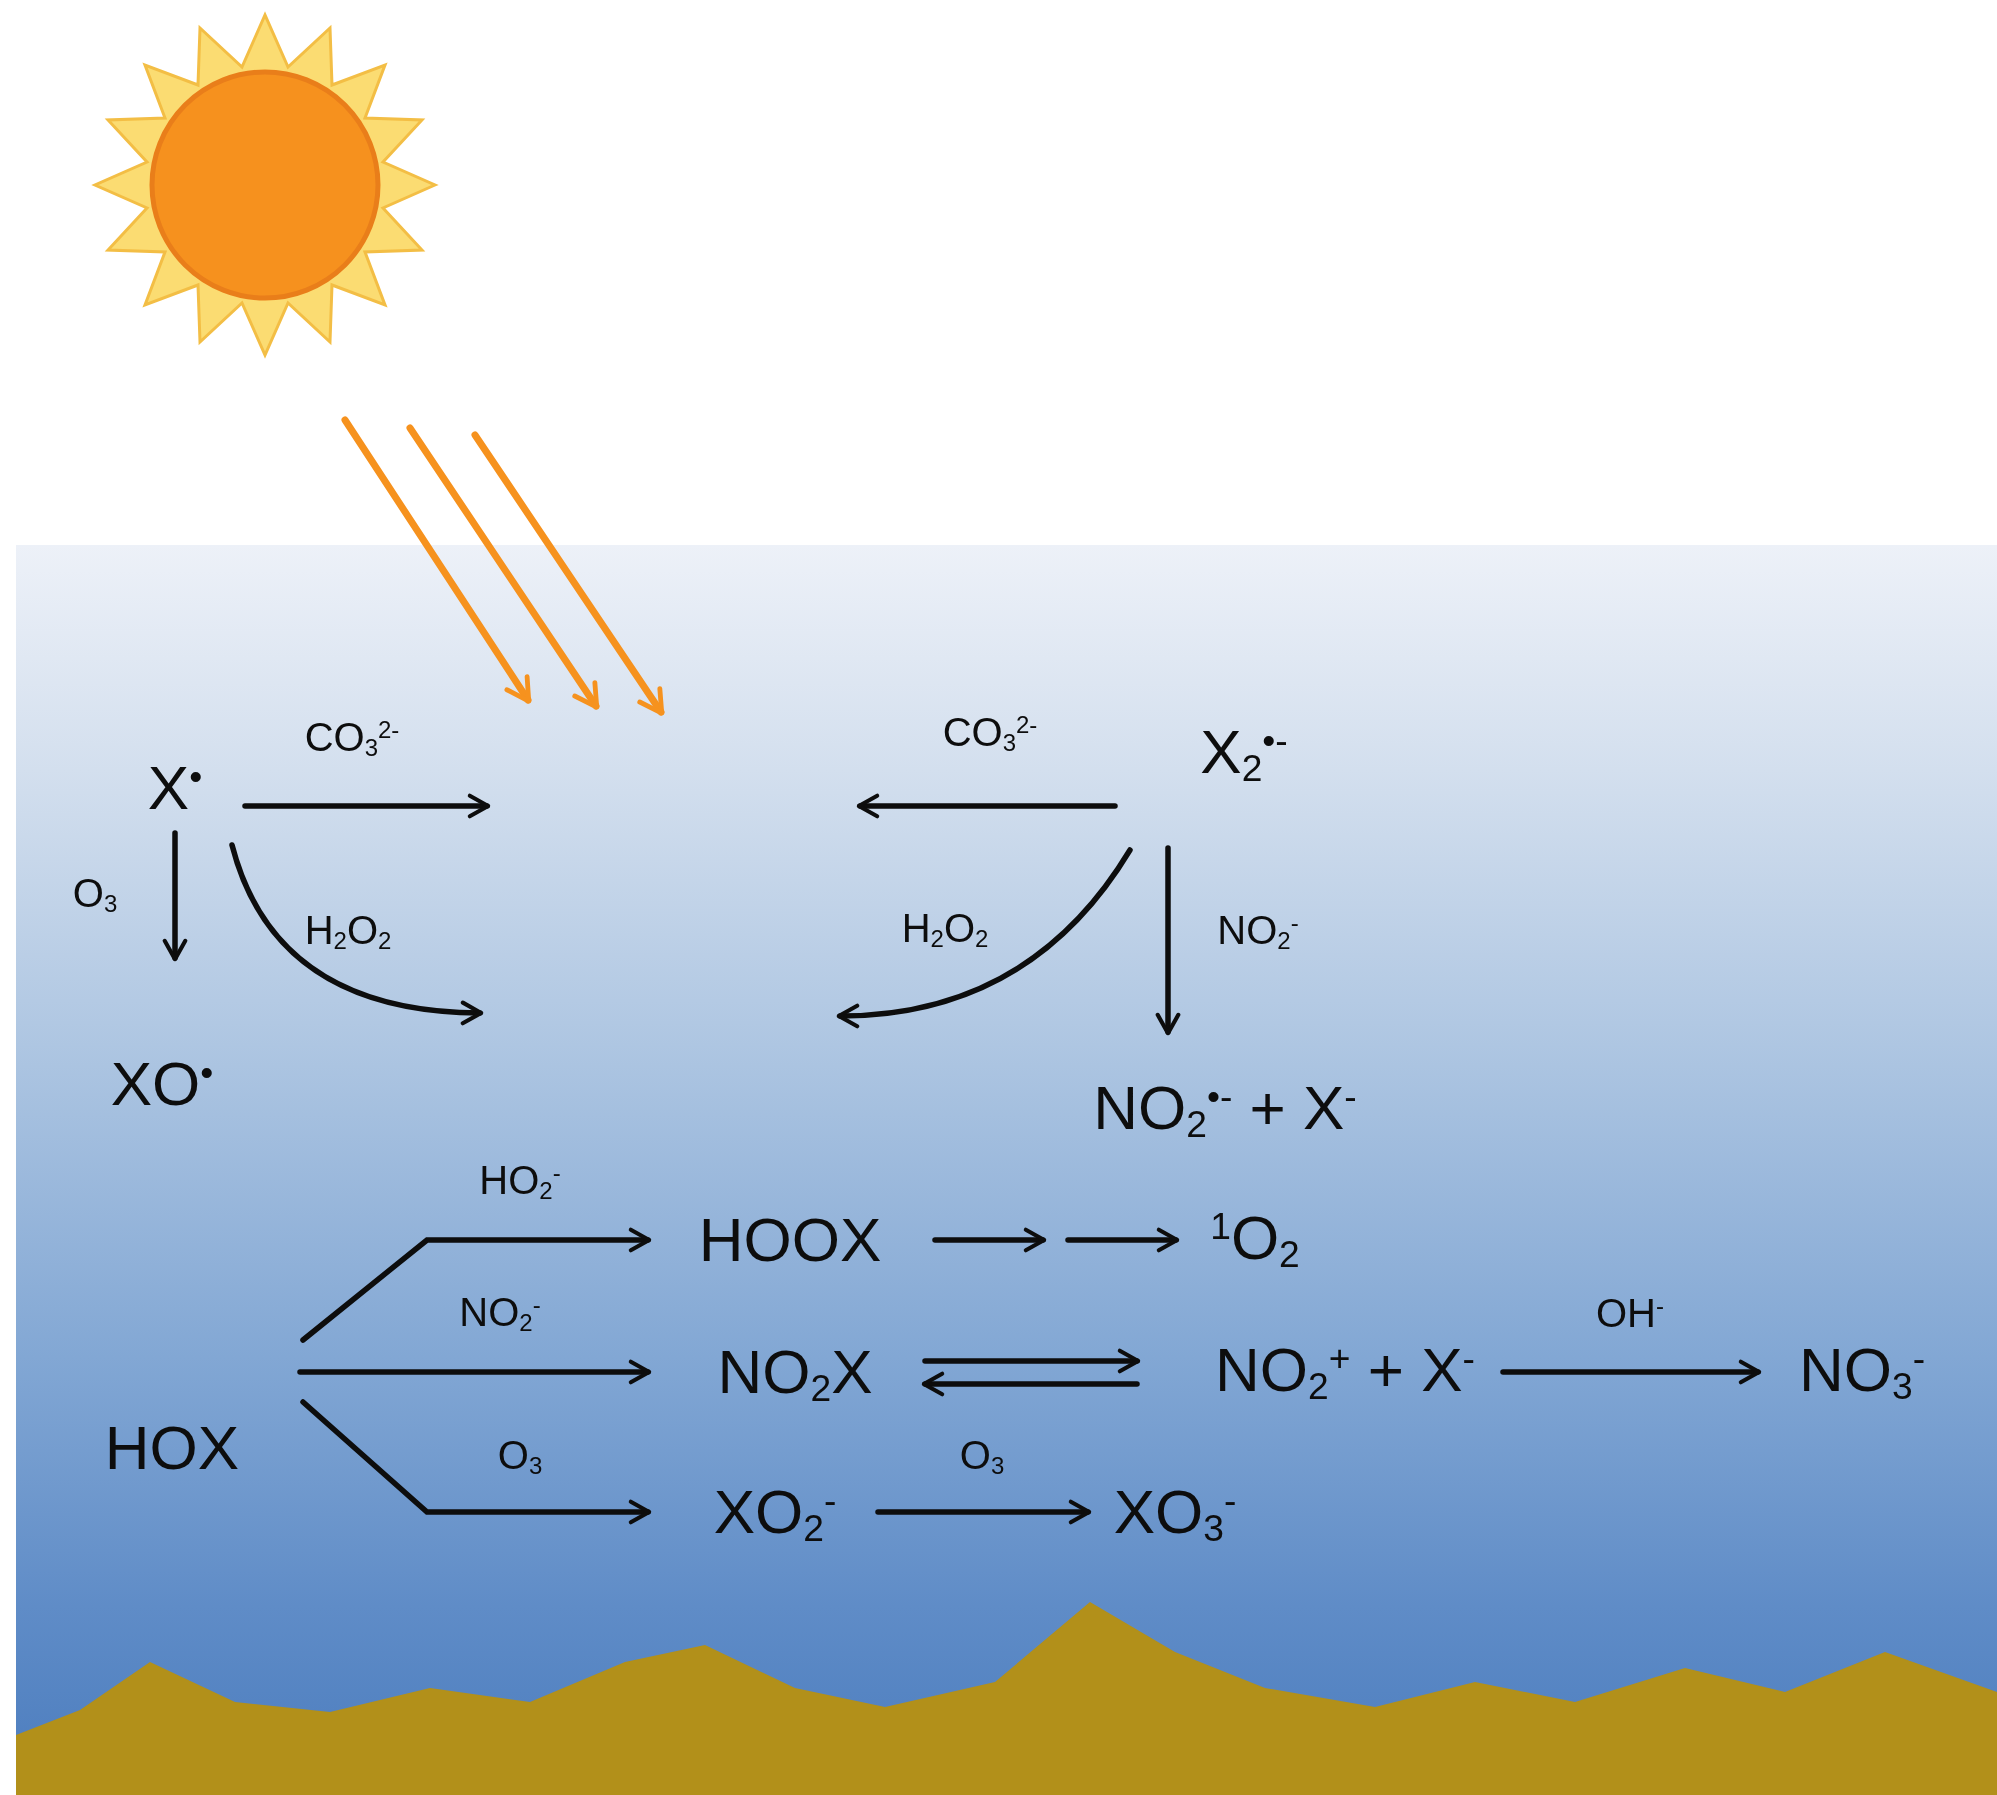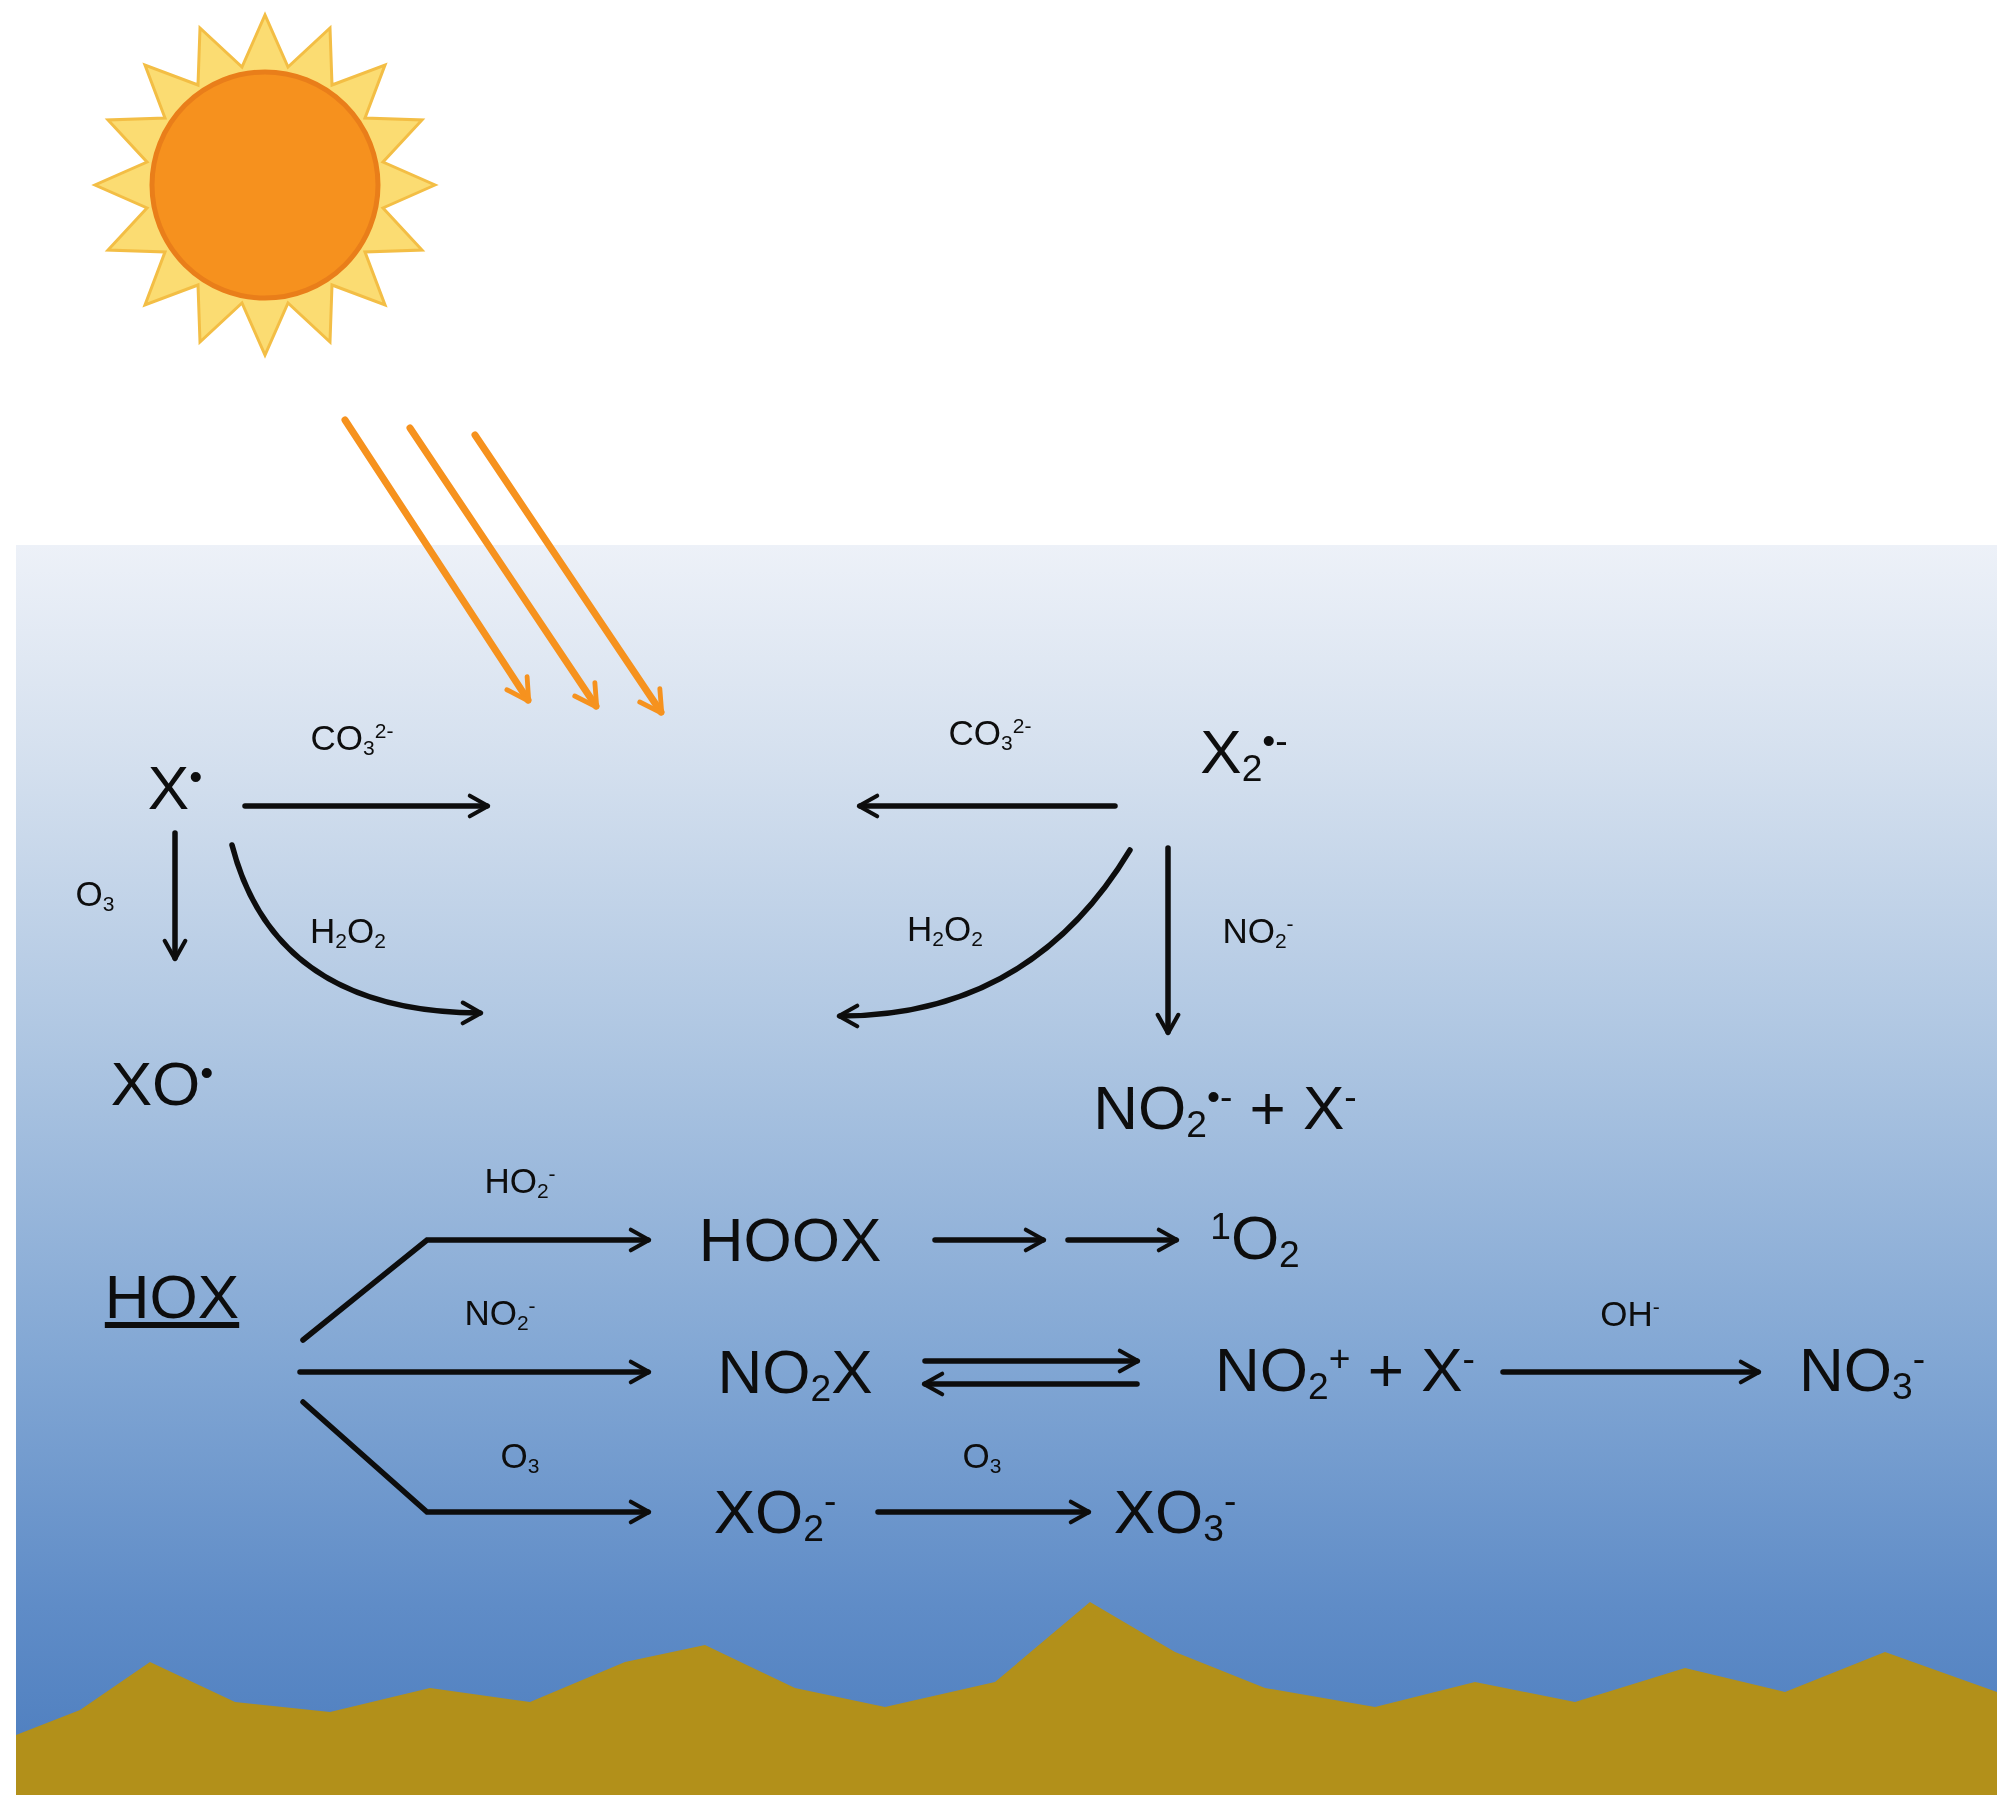--- a/index.html
+++ b/index.html
@@ -25,21 +25,21 @@
     z-index: 2;
   }
   .chem, .lbl {
     position: absolute;
     transform: translate(-50%, -50%);
     white-space: nowrap;
     z-index: 3;
     line-height: 1;
   }
   .chem { font-size: 62px; }
-  .lbl  { font-size: 35px; }
+  .lbl  { font-size: 40px; }
   sup { font-size: 60%; vertical-align: baseline; position: relative; top: -0.55em; line-height: 0; }
   sub { font-size: 60%; vertical-align: baseline; position: relative; top: 0.22em;  line-height: 0; }
 </style>
 </head>
 <body>
 
 <div class="figure">
 
   <div class="water"></div>
 
@@ -82,21 +82,21 @@
       <line x1="878" y1="1512" x2="1088" y2="1512" marker-end="url(#mBlack)"></line>
     </g>
 
     <path d="M 16,1735 L 80,1710 L 150,1662 L 235,1702 L 330,1712 L 430,1688 L 530,1702 L 625,1662 L 705,1645 L 795,1688 L 885,1707 L 995,1682 L 1090,1602 L 1175,1652 L 1265,1688 L 1375,1707 L 1475,1682 L 1575,1702 L 1685,1668 L 1785,1692 L 1885,1652 L 1997,1692 L 1997,1795 L 16,1795 Z" fill="#B2901A" stroke="none"></path>
   </svg>
 
   <div class="chem" style="left:175px;  top:788px;">X<sup>•</sup></div>
   <div class="chem" style="left:1205px; top:752px;margin-left:39px;">X<sub>2</sub><sup>•-</sup></div>
   <div class="chem" style="left:162px;  top:1084px;">XO<sup>•</sup></div>
   <div class="chem" style="left:1225px; top:1108px;">NO<sub>2</sub><sup>•-</sup> + X<sup>-</sup></div>
-  <div class="chem" style="left:172px;  top:1297px;text-decoration:underline;">HOX</div>
+  <div class="chem" style="left:172px;  top:1448px;">HOX</div>
   <div class="chem" style="left:790px;  top:1240px;">HOOX</div>
   <div class="chem" style="left:1255px; top:1238px;"><sup>1</sup>O<sub>2</sub></div>
   <div class="chem" style="left:795px;  top:1372px;">NO<sub>2</sub>X</div>
   <div class="chem" style="left:1345px; top:1370px;">NO<sub>2</sub><sup>+</sup> + X<sup>-</sup></div>
   <div class="chem" style="left:1862px; top:1370px;">NO<sub>3</sub><sup>-</sup></div>
   <div class="chem" style="left:775px;  top:1512px;">XO<sub>2</sub><sup>-</sup></div>
   <div class="chem" style="left:1175px; top:1512px;">XO<sub>3</sub><sup>-</sup></div>
 
   <div class="lbl" style="left:352px;  top:737px;">CO<sub>3</sub><sup>2-</sup></div>
   <div class="lbl" style="left:990px;  top:732px;">CO<sub>3</sub><sup>2-</sup></div>

